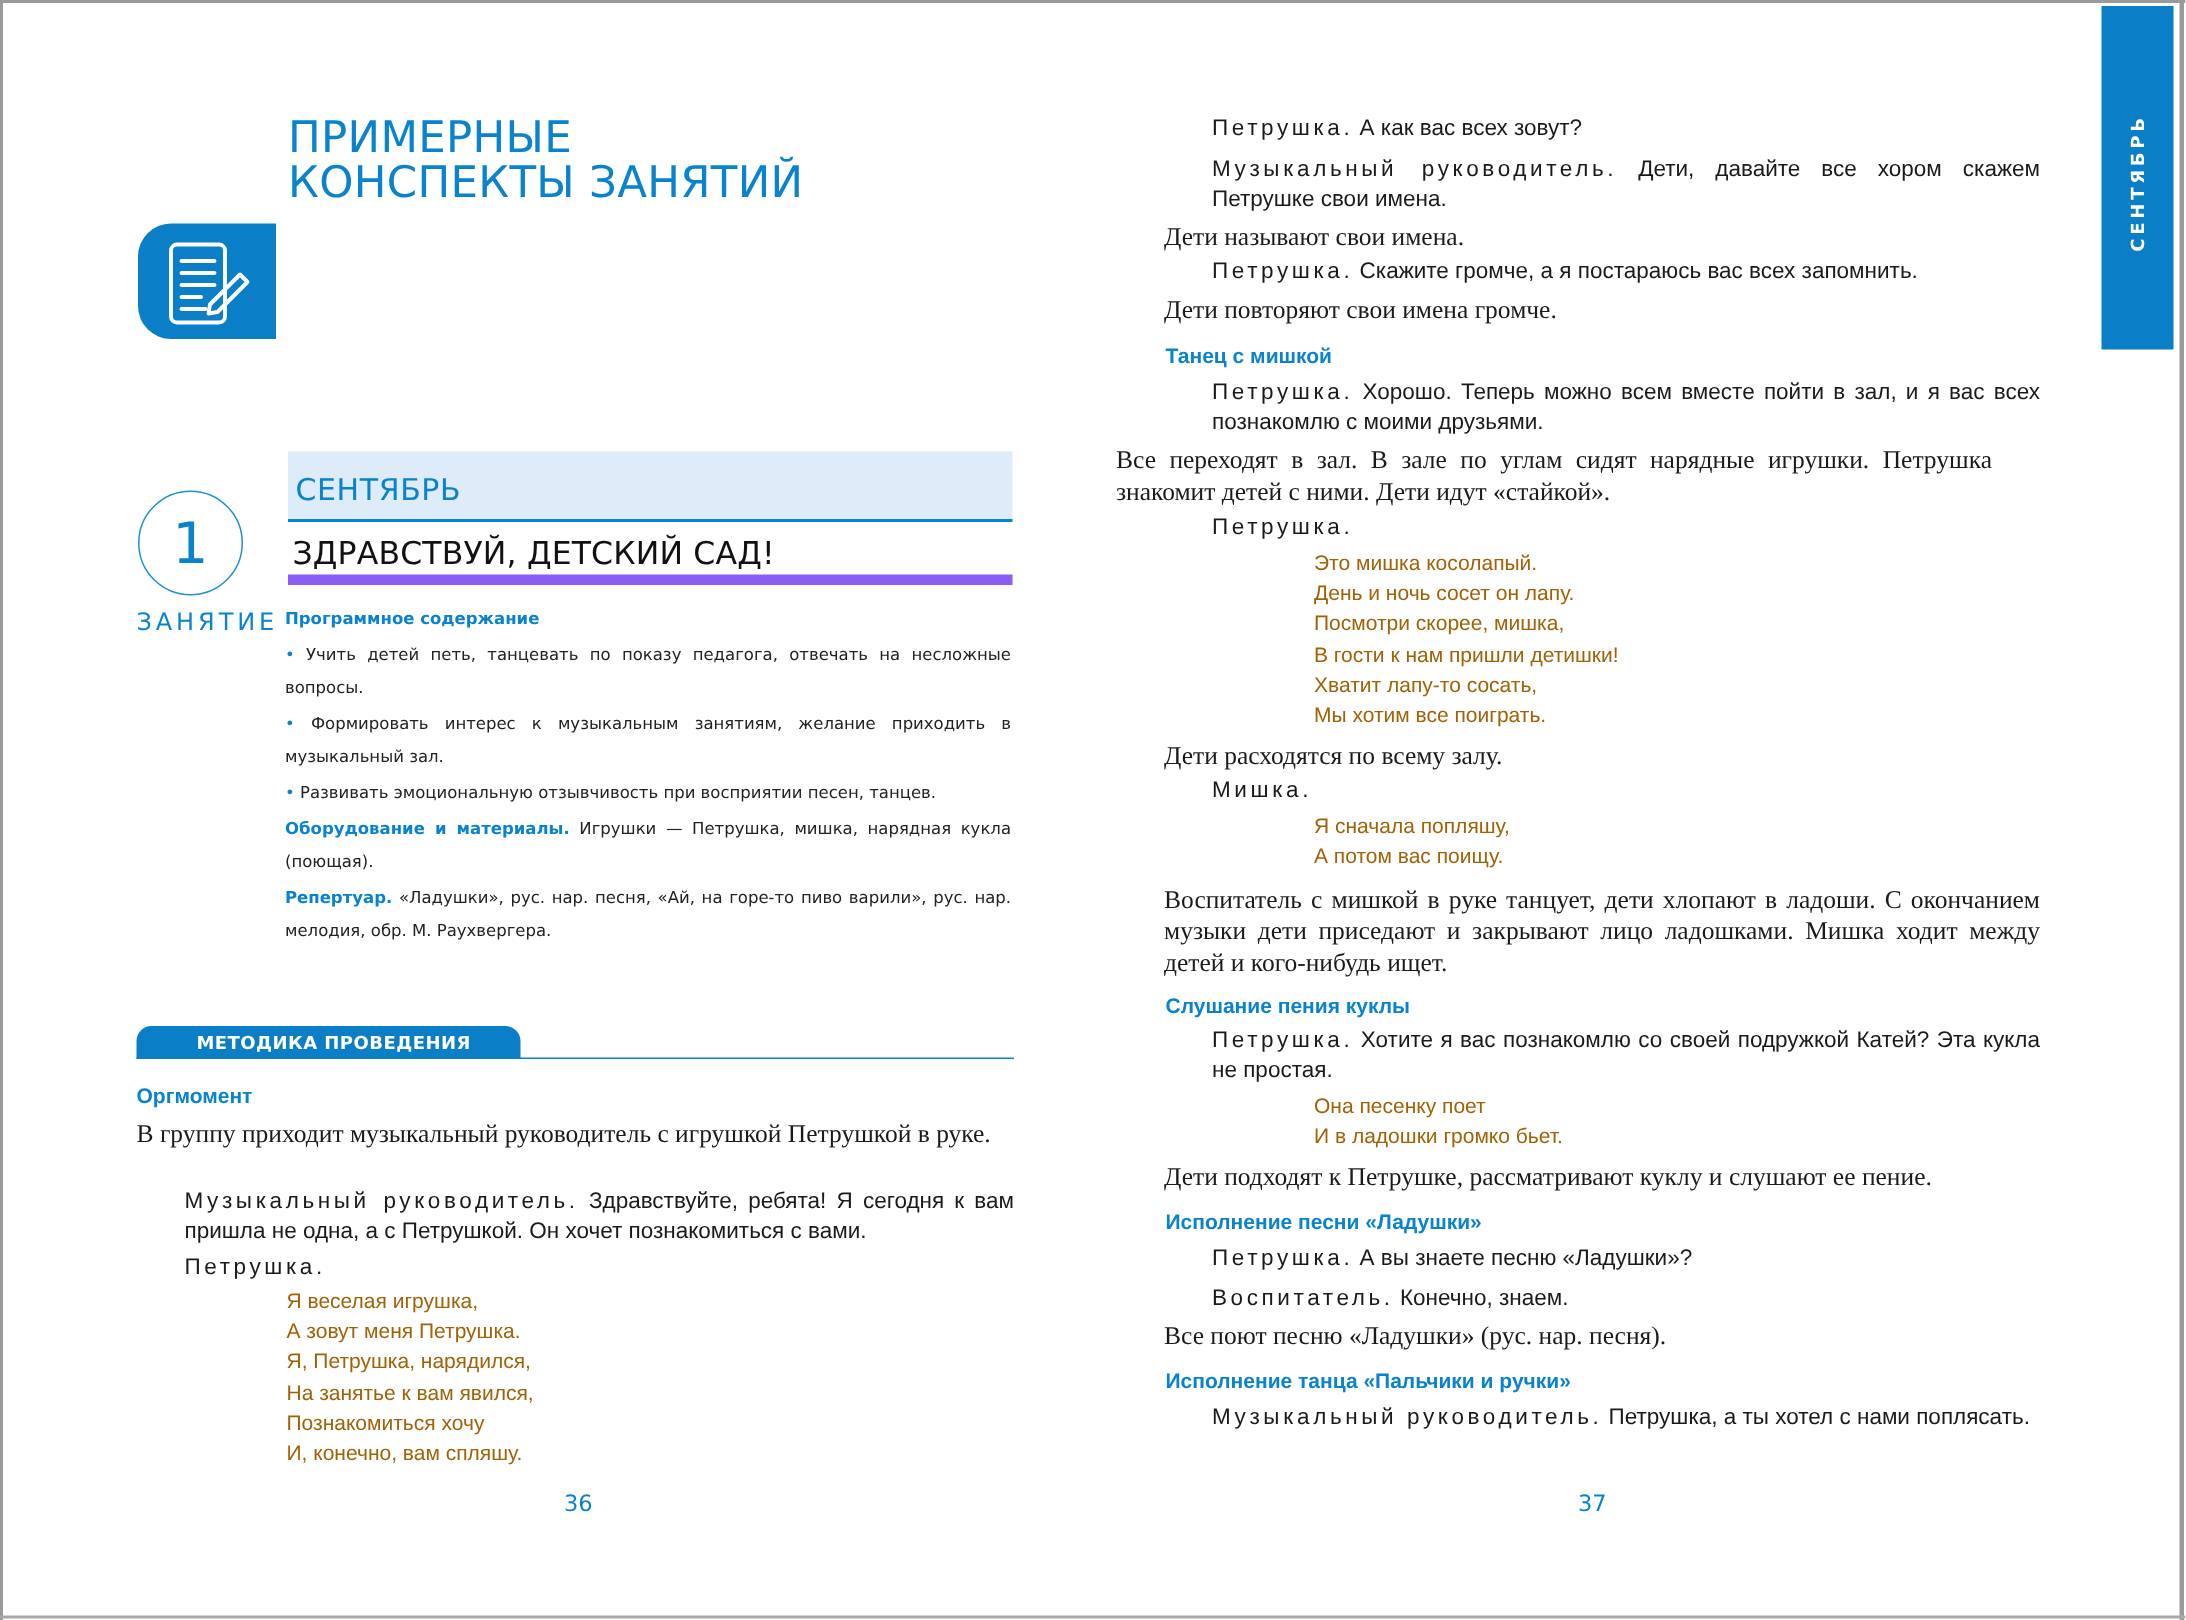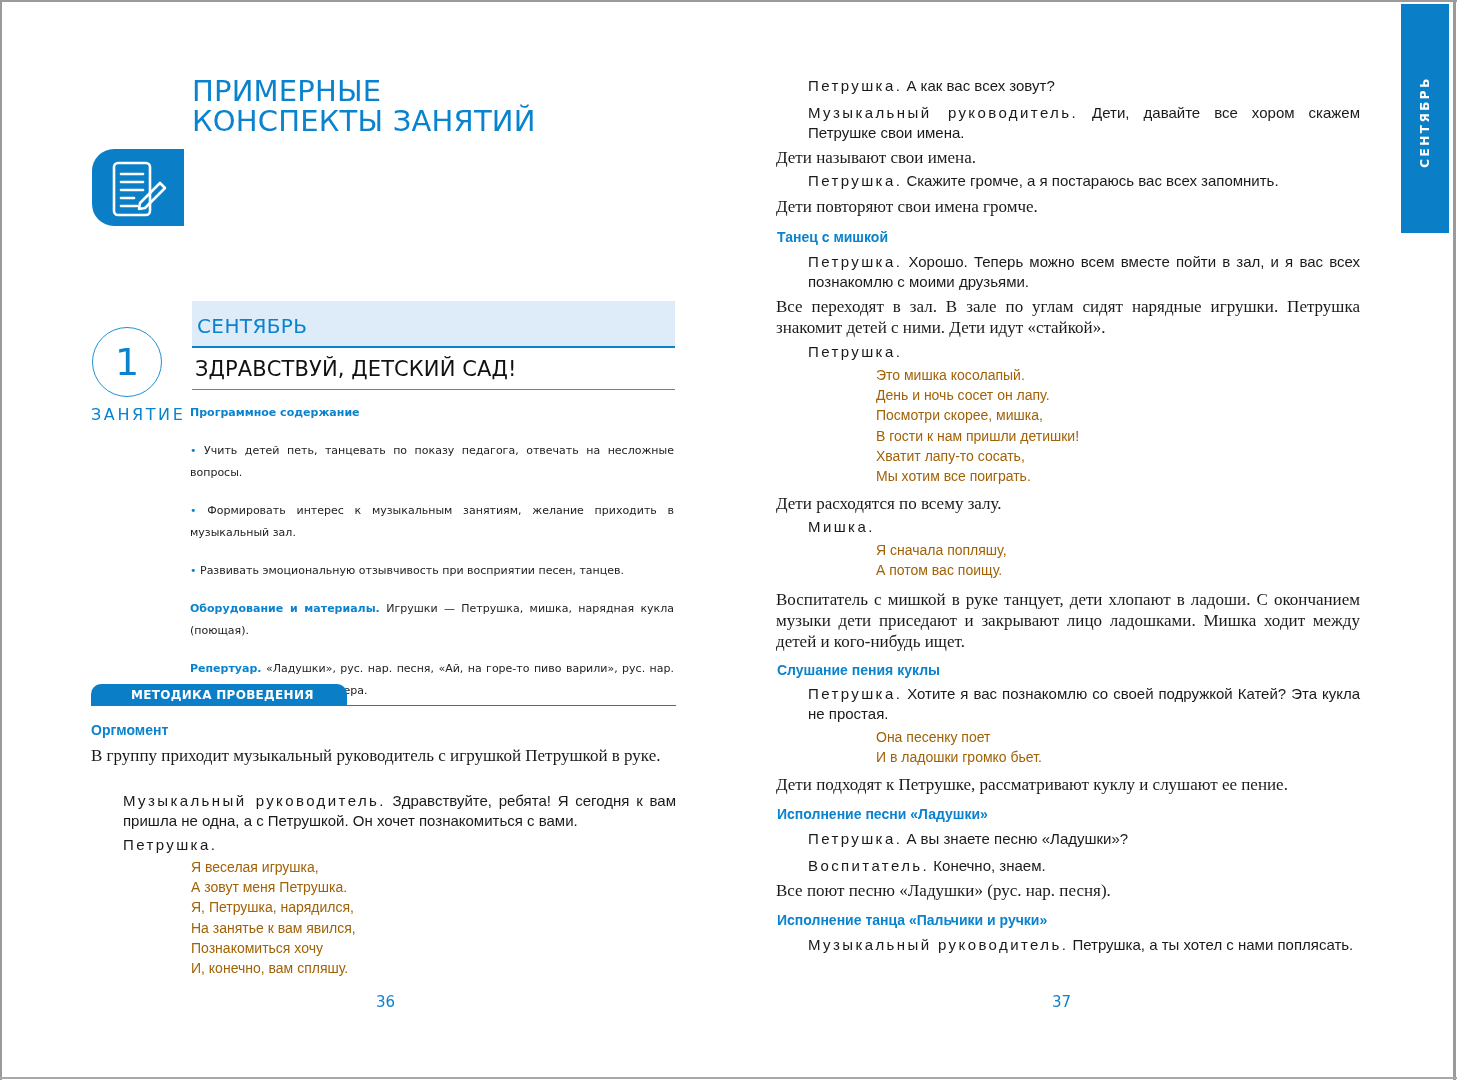--- a/index.html
+++ b/index.html
@@ -42,36 +42,36 @@
   .month-band {
     position: absolute; left: 192px; top: 301px; width: 483px; height: 47px;
     background: #deebf8; border-bottom: 2px solid #0a83cf;
   }
   .month-band span {
     position: absolute; left: 5px; top: 13px;
     font-family: "DejaVu Sans", sans-serif; font-size: 20px; color: #0a83cf; letter-spacing: 0.4px;
   }
   .lesson-title {
     position: absolute; left: 192px; top: 348px; width: 483px; height: 42px;
-    border-bottom: 1px solid #8b5cf6;
+    border-bottom: 7px solid #8b5cf6;
   }
   .lesson-title span {
     position: absolute; left: 3px; top: 9px;
     font-family: "DejaVu Sans", sans-serif; font-size: 21px; color: #111; letter-spacing: 0.1px;
   }
 
   .sans-block {
     position: absolute; left: 190px; width: 484px;
     font-family: "DejaVu Sans", sans-serif; font-size: 11px; line-height: 22px; color: #222;
     text-align: justify;
   }
   .sans-block .h { color: #0a83cf; font-weight: bold; }
   .sans-block .bullet { color: #0a83cf; }
   .sans-block p { margin-bottom: 0; }
-  .sans-block p + p { margin-top: 16px; }
+  .sans-block p + p { margin-top: 2px; }
 
   .method-bar {
     position: absolute; left: 91px; top: 684px; width: 585px; height: 22px;
     border-bottom: 1.5px solid #0a83cf;
   }
   .method-bar .tab {
     position: absolute; left: 0; top: 0; width: 256px; height: 22px;
     background: #0a7fc7; border-radius: 10px 10px 0 0;
   }
   .method-bar .tab span {
@@ -206,21 +206,21 @@
   <span class="who">Петрушка.</span>
   <span>Скажите громче, а я постараюсь вас всех запомнить.</span>
 </div>
 <div class="serif-p" style="left:776px; top:196px; width:584px;">Дети повторяют свои имена громче.</div>
 
 <div class="subhead" style="left:777px; top:229px;">Танец с мишкой</div>
 <div class="speech" style="left:808px; top:252px; width:552px;">
   <span class="who">Петрушка.</span>
   <span>Хорошо. Теперь можно всем вместе пойти в зал, и я вас всех познакомлю с моими друзьями.</span>
 </div>
-<div class="serif-p" style="left:776px; top:296px; width:584px;">Все переходят в зал. В зале по углам сидят нарядные игрушки. Петрушка знакомит детей с ними. Дети идут «стайкой».</div>
+<div class="serif-p" style="left:744px; top:296px; width:584px;">Все переходят в зал. В зале по углам сидят нарядные игрушки. Петрушка знакомит детей с ними. Дети идут «стайкой».</div>
 <div class="speech" style="left:808px; top:342px; width:552px;">
   <span class="who">Петрушка.</span>
 </div>
 <div class="verse" style="left:876px; top:365px;">
   <div>Это мишка косолапый.</div>
   <div>День и ночь сосет он лапу.</div>
   <div>Посмотри скорее, мишка,</div>
   <div>В гости к нам пришли детишки!</div>
   <div>Хватит лапу-то сосать,</div>
   <div>Мы хотим все поиграть.</div>

